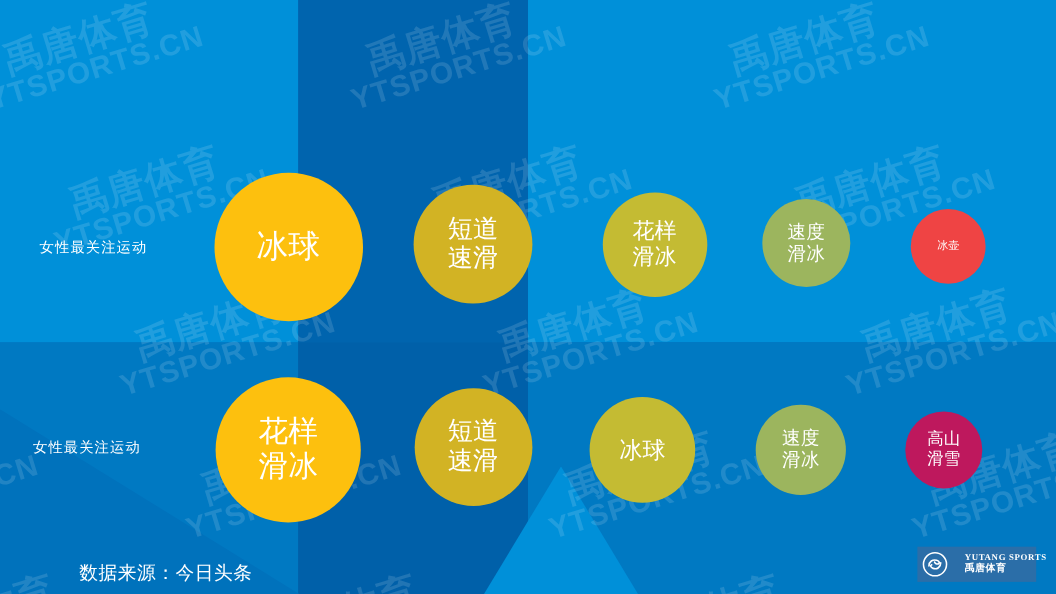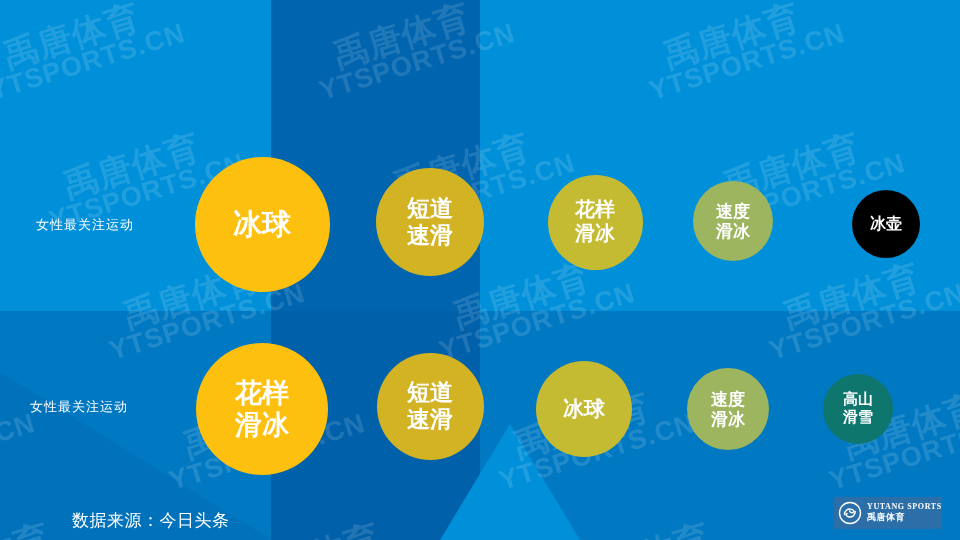--- a/index.html
+++ b/index.html
@@ -129,21 +129,21 @@
 
   
   .bubble {
     position: absolute;
     border-radius: 50%;
     display: flex;
     align-items: center;
     justify-content: center;
     text-align: center;
     color: #ffffff;
-    font-weight: bold;
+    font-weight: normal;
     line-height: 1.18;
     z-index: 5;
     box-sizing: border-box;
     white-space: pre-line;
   }
 
   
   .source {
     position: absolute;
     left: 72px;
@@ -167,21 +167,21 @@
     z-index: 7;
     padding-left: 4px;
     box-sizing: border-box;
   }
   .logo-mark {
     width: 24px; height: 24px;
     flex: 0 0 24px;
     position: relative;
   }
   .logo-text {
-    margin-left: 5px;
+    margin-left: 15px;
     line-height: 1.12;
   }
   .logo-en {
     color: #ffffff;
     font-size: 8px;
     font-weight: bold;
     letter-spacing: 0.6px;
     font-family: "Liberation Serif", serif;
     white-space: nowrap;
   }
@@ -247,30 +247,30 @@
 
   <div id="rows-host">
       <div class="row-label r1">女性最关注运动</div>
       <div class="bubble" style="width: 135px; height: 135px; left: 194.5px; top: 156.5px; background: rgb(253, 192, 14); font-size: 29px;">冰球</div>
       <div class="bubble" style="width: 108px; height: 108px; left: 376px; top: 168px; background: rgb(210, 179, 36); font-size: 23px;">短道
 速滑</div>
       <div class="bubble" style="width: 95px; height: 95px; left: 547.5px; top: 174.5px; background: rgb(196, 187, 51); font-size: 20px;">花样
 滑冰</div>
       <div class="bubble" style="width: 80px; height: 80px; left: 693px; top: 181px; background: rgb(156, 181, 94); font-size: 17px;">速度
 滑冰</div>
-      <div class="bubble" style="width: 68px; height: 68px; left: 852px; top: 190px; background: #000000; font-size: 16px;">冰壶</div>
+      <div class="bubble" style="width: 68px; height: 68px; left: 828px; top: 190px; background: #ef4444; font-size: 10px;">冰壶</div>
       <div class="row-label r2">女性最关注运动</div>
       <div class="bubble" style="width: 132px; height: 132px; left: 196px; top: 343px; background: rgb(253, 192, 14); font-size: 27px;">花样
 滑冰</div>
       <div class="bubble" style="width: 107px; height: 107px; left: 376.5px; top: 352.5px; background: rgb(210, 179, 36); font-size: 23px;">短道
 速滑</div>
       <div class="bubble" style="width: 96px; height: 96px; left: 536px; top: 361px; background: rgb(196, 187, 51); font-size: 21px;">冰球</div>
       <div class="bubble" style="width: 82px; height: 82px; left: 687px; top: 368px; background: rgb(156, 181, 94); font-size: 17px;">速度
 滑冰</div>
-      <div class="bubble" style="width: 70px; height: 70px; left: 823px; top: 374px; background: #0f766e; font-size: 15px;">高山
+      <div class="bubble" style="width: 70px; height: 70px; left: 823px; top: 374px; background: #be185d; font-size: 15px;">高山
 滑雪</div>
     </div>
 
   <div class="source">数据来源：今日头条</div>
 
   <div class="logo-box">
     <div class="logo-mark">
       <svg width="24" height="24" viewBox="0 0 24 24" aria-hidden="true">
         <circle cx="12" cy="12" r="10.5" fill="none" stroke="#ffffff" stroke-width="1.4"></circle>
         <path d="M6.5 13.5 C6.5 9.5, 10 7.2, 13.5 8.4 C16 9.2, 16.6 11, 15 11.6 C13.6 12.1, 12 11.2, 11.6 10" fill="none" stroke="#ffffff" stroke-width="1.5" stroke-linecap="round"></path>

